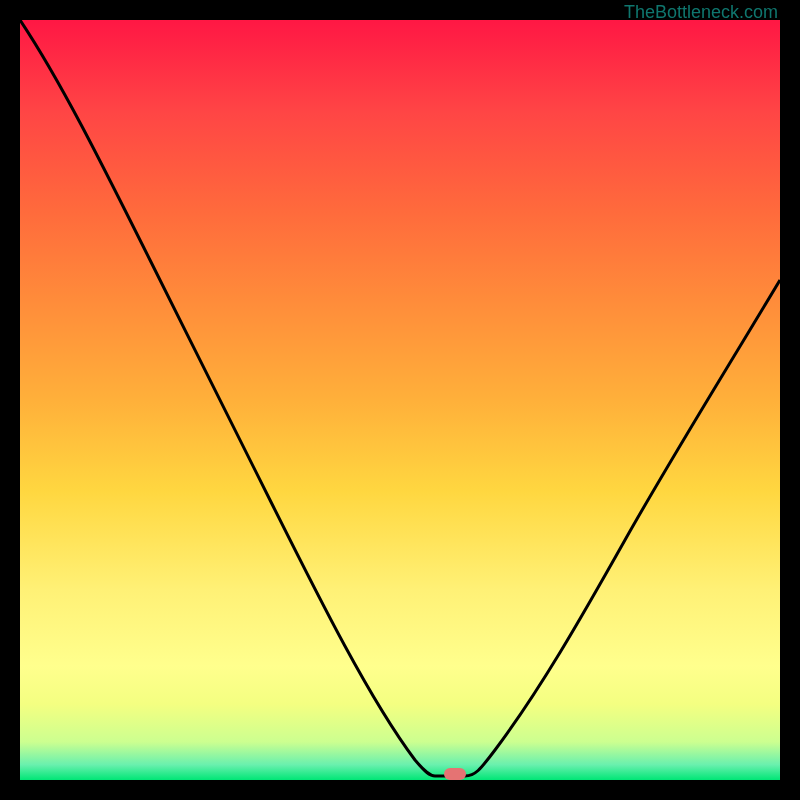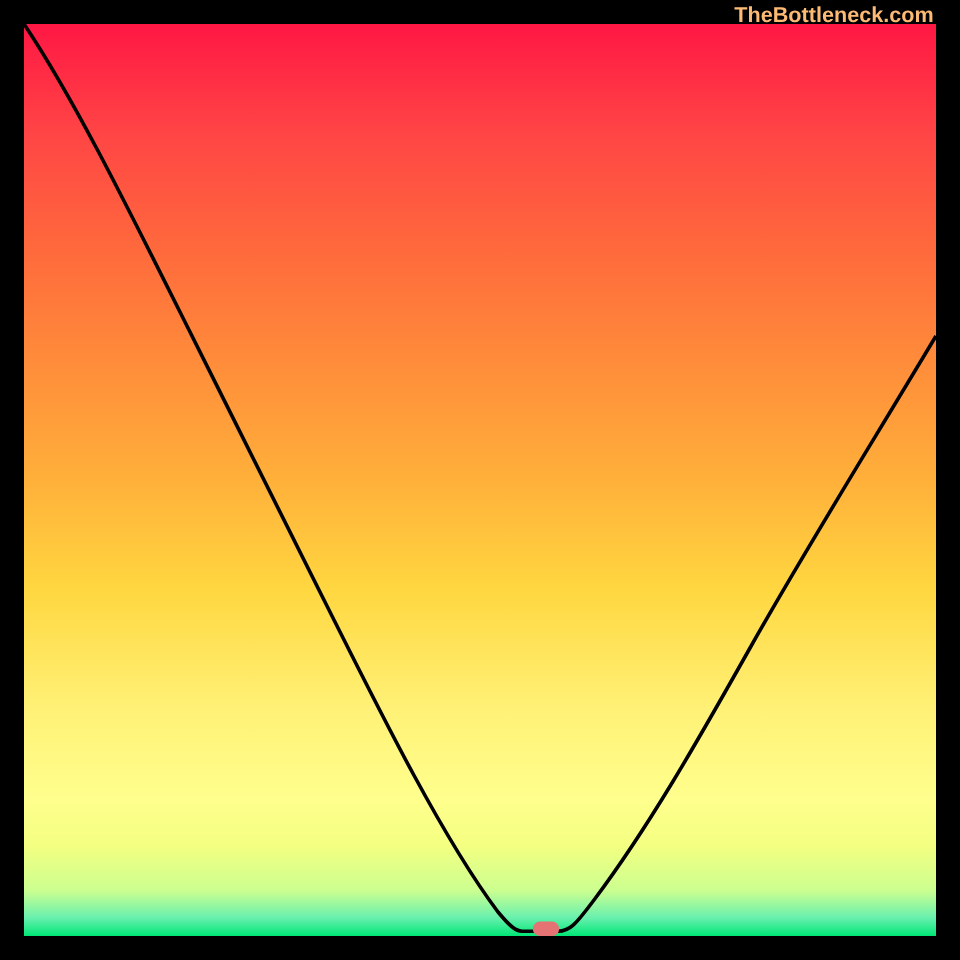--- a/index.html
+++ b/index.html
@@ -34,23 +34,23 @@
       #f4ff81 90%,
       #ccff90 95%,
       #69f0ae 98%,
       #00e676 100%
     );
   }
   .watermark {
     position: absolute;
     top: 2px;
     right: 22px;
-    color: #fdba74;
+    color: #0f766e;
     font-size: 18px;
-    font-weight: 700;
+    font-weight: 400;
     z-index: 10;
   }
   svg.curve {
     position: absolute;
     left: 0;
     top: 0;
     width: 760px;
     height: 760px;
   }
   .marker {

